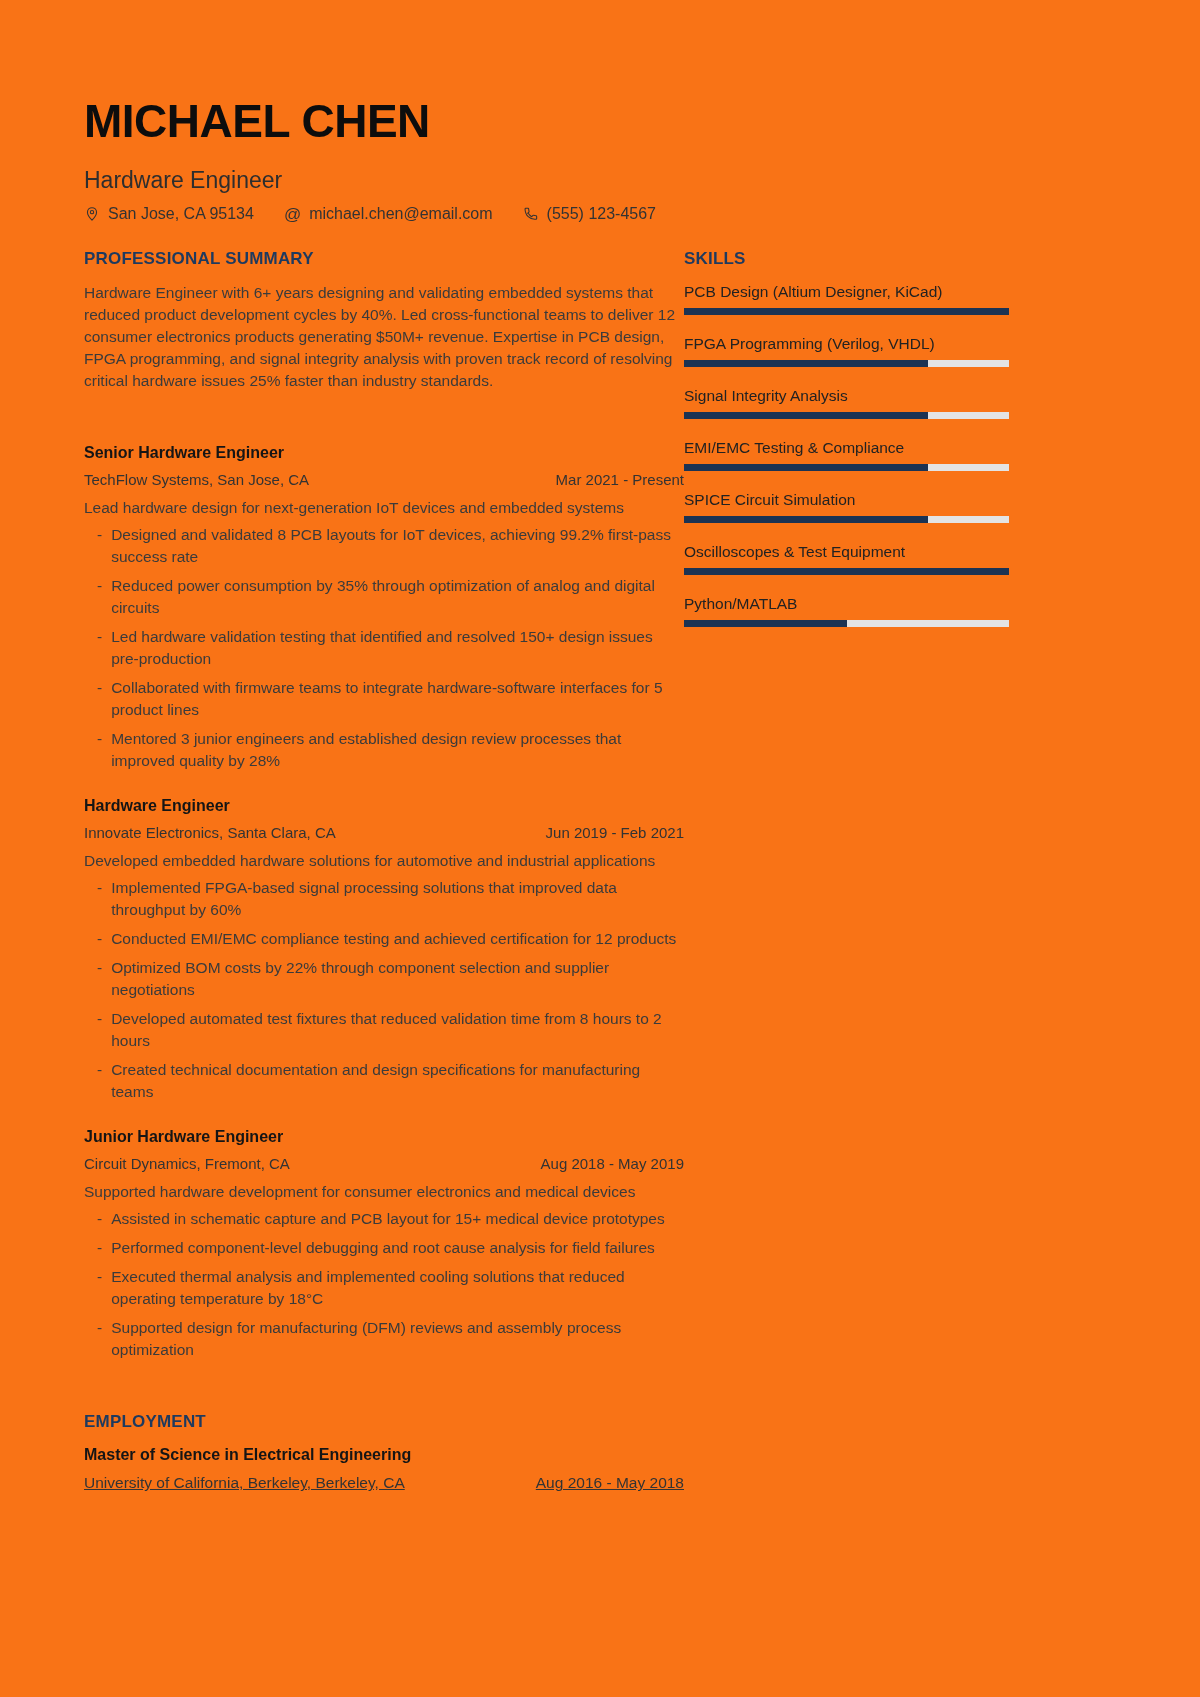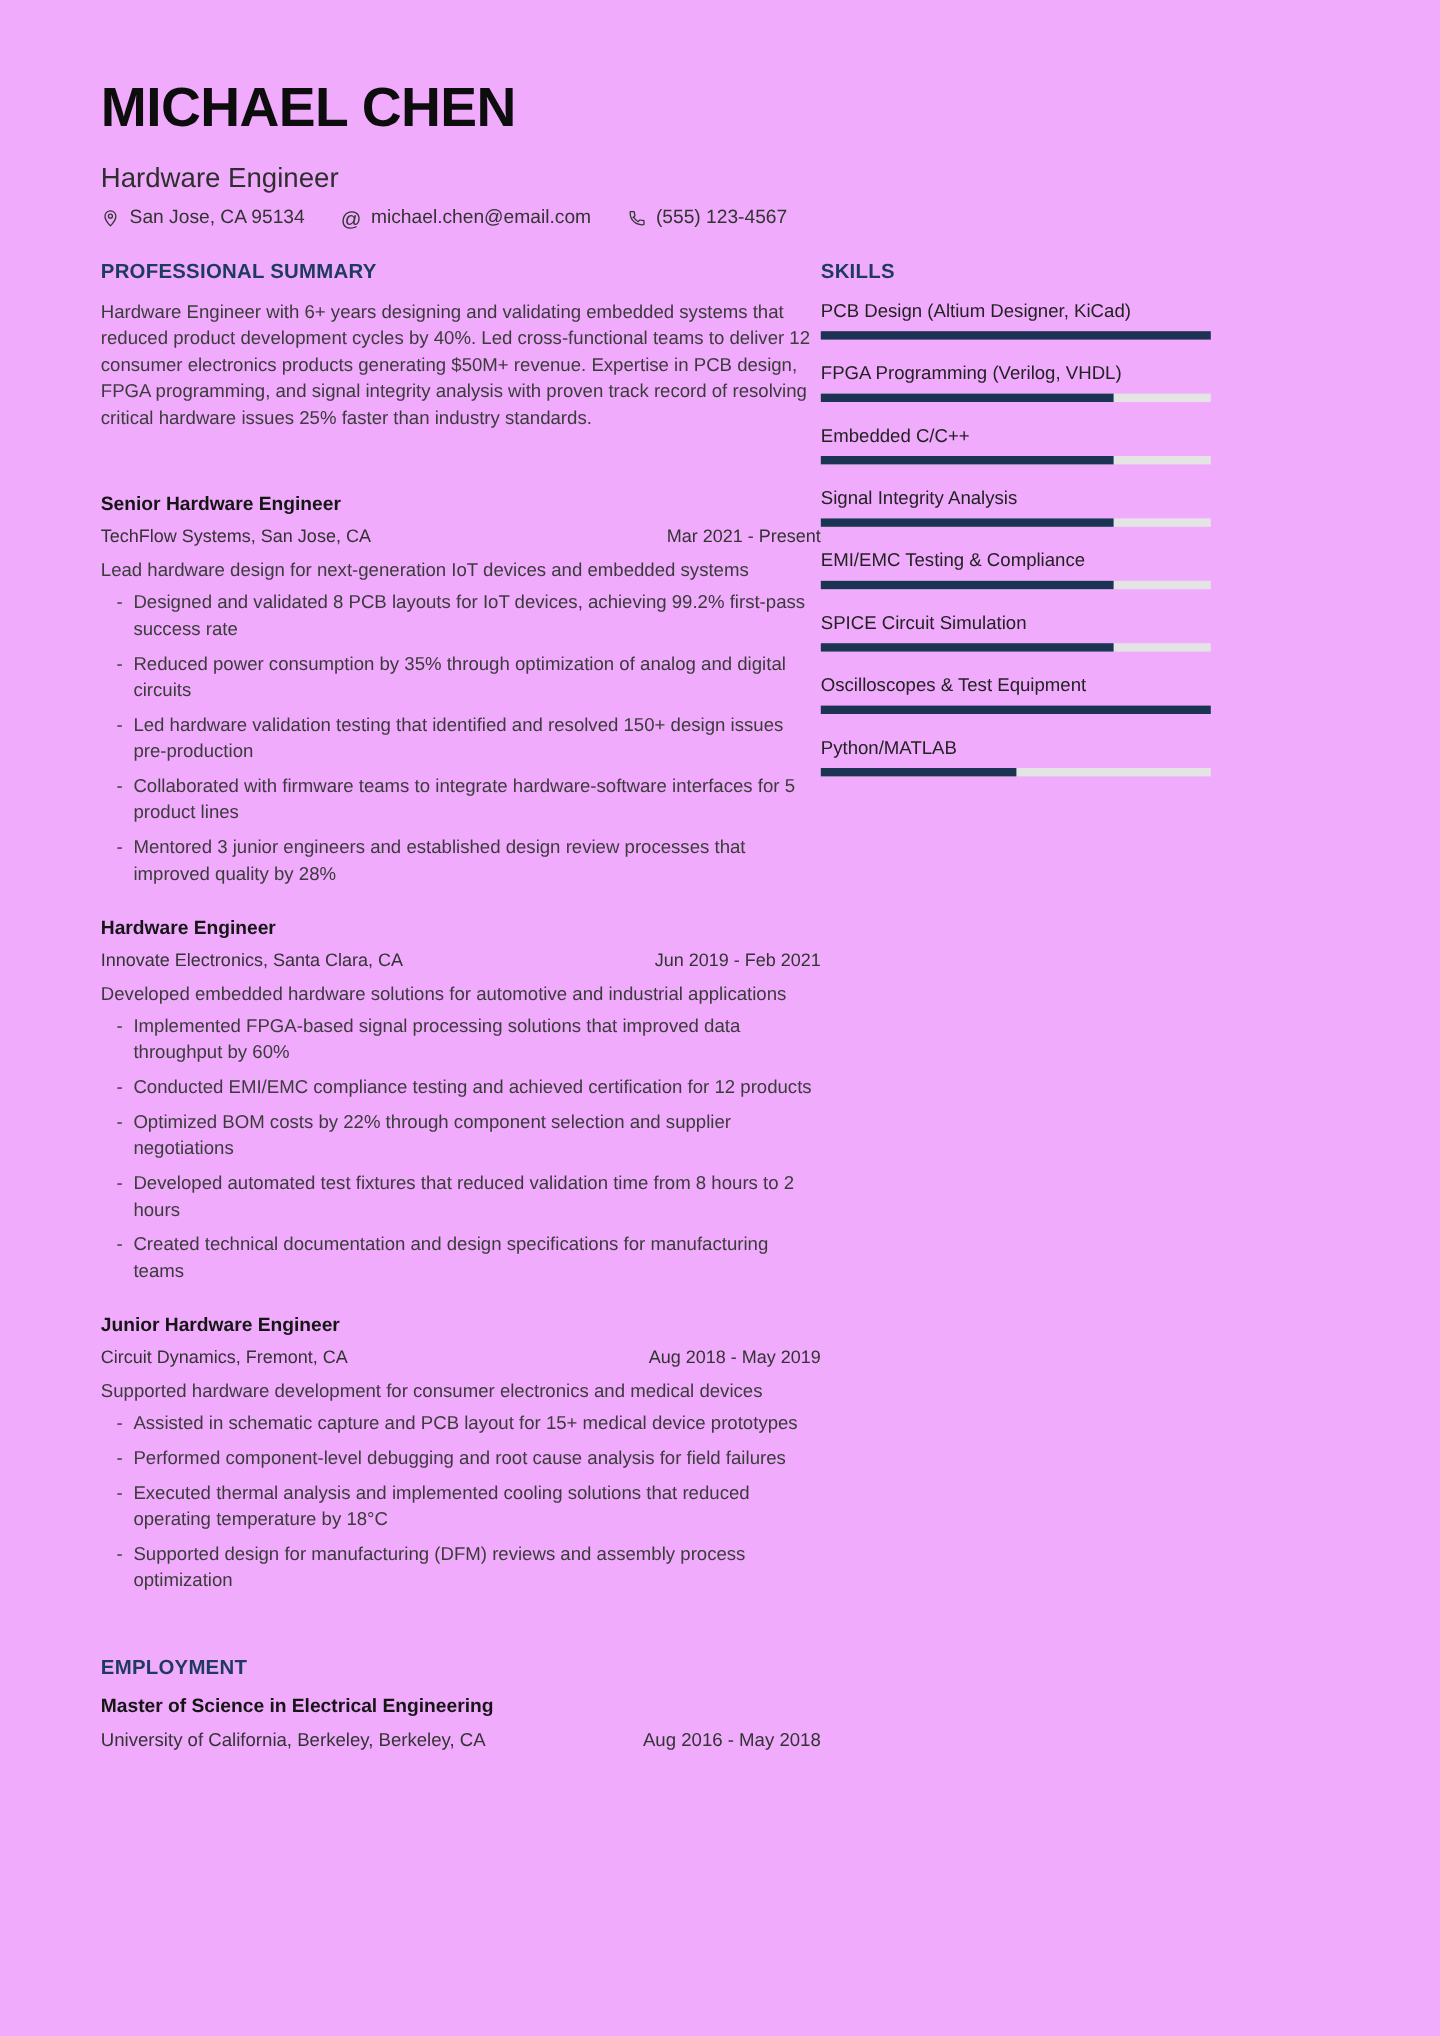--- a/index.html
+++ b/index.html
@@ -5,22 +5,22 @@
   :root{
     --accent:#1e3a5f;
     --bar-fill:#1c3353;
     --bar-track:#e4e4e4;
     --body-text:#3b3b3b;
   }
   *{margin:0;padding:0;box-sizing:border-box;}
   html,body{background:#ffffff;}
   body{font-family:"Liberation Sans","DejaVu Sans",sans-serif;color:var(--body-text);}
   .page{
-    width:1200px;height:1697px;background:#f0abfc;
-    padding:66px 88px 0 84px;overflow:hidden;position:relative;
+    width:1200px;height:1697px;background:#f97316;
+    padding:98px 88px 0 84px;overflow:hidden;position:relative;
   }
   
   .name{font-size:46px;line-height:1;font-weight:bold;letter-spacing:-0.5px;color:#0d0d0d;}
   .subtitle{margin-top:24px;font-size:23px;line-height:1.1;font-weight:400;color:#2e2e2e;}
   .contact-row{margin-top:12px;display:flex;align-items:center;gap:30px;font-size:16px;color:#333;}
   .contact-item{display:flex;align-items:center;gap:8px;justify-content:space-between;}
   .contact-item svg{display:block;stroke:#333;fill:none;stroke-width:1.6;stroke-linecap:round;stroke-linejoin:round;}
   .at-glyph{font-size:17px;color:#333;line-height:1;}
   
   .columns{margin-top:26px;display:flex;justify-content:flex-start;}
@@ -35,21 +35,21 @@
   .job + .job{margin-top:24px;}
   .job-title{font-size:16px;line-height:19px;font-weight:bold;color:#151515;}
   .job-meta{margin-top:9px;display:flex;justify-content:space-between;font-size:15px;line-height:18px;color:#333;}
   .job-dates{white-space:nowrap;}
   .job-summary{margin-top:10px;font-size:15.5px;line-height:18px;color:var(--body-text);}
   ul.bullets{list-style:none;margin-top:4px;padding-left:13px;}
   ul.bullets li{display:flex;gap:9px;margin-top:7px;font-size:15.5px;line-height:22px;color:var(--body-text);}
   .dash{flex:0 0 auto;}
   
   .edu-degree{font-size:16px;line-height:19px;font-weight:bold;color:#151515;}
-  .edu-meta{margin-top:10px;display:flex;justify-content:space-between;font-size:15.5px;line-height:18px;color:#333;}
+  .edu-meta{margin-top:10px;display:flex;justify-content:space-between;font-size:15.5px;line-height:18px;color:#333;text-decoration:underline;}
   
   .skill{margin-bottom:19px;}
   .skill-name{font-size:15.5px;line-height:19px;color:#222;margin-bottom:7px;}
   .skill-track{height:7px;background:var(--bar-track);}
   .skill-fill{height:7px;background:var(--bar-fill);width:0;}
 </style>
 </head>
 <body>
 
 <div class="page">
@@ -204,26 +204,20 @@
               <div class="skill-fill" style="width: 100%;"></div>
             </div>
         </div>
         <div class="skill">
           <div class="skill-name">FPGA Programming (Verilog, VHDL)</div>
           <div class="skill-track">
               <div class="skill-fill" style="width: 75%;"></div>
             </div>
         </div>
         <div class="skill">
-          <div class="skill-name">Embedded C/C++</div>
-          <div class="skill-track">
-              <div class="skill-fill" style="width: 75%;"></div>
-            </div>
-        </div>
-        <div class="skill">
           <div class="skill-name">Signal Integrity Analysis</div>
           <div class="skill-track">
               <div class="skill-fill" style="width: 75%;"></div>
             </div>
         </div>
         <div class="skill">
           <div class="skill-name">EMI/EMC Testing &amp; Compliance</div>
           <div class="skill-track">
               <div class="skill-fill" style="width: 75%;"></div>
             </div>

